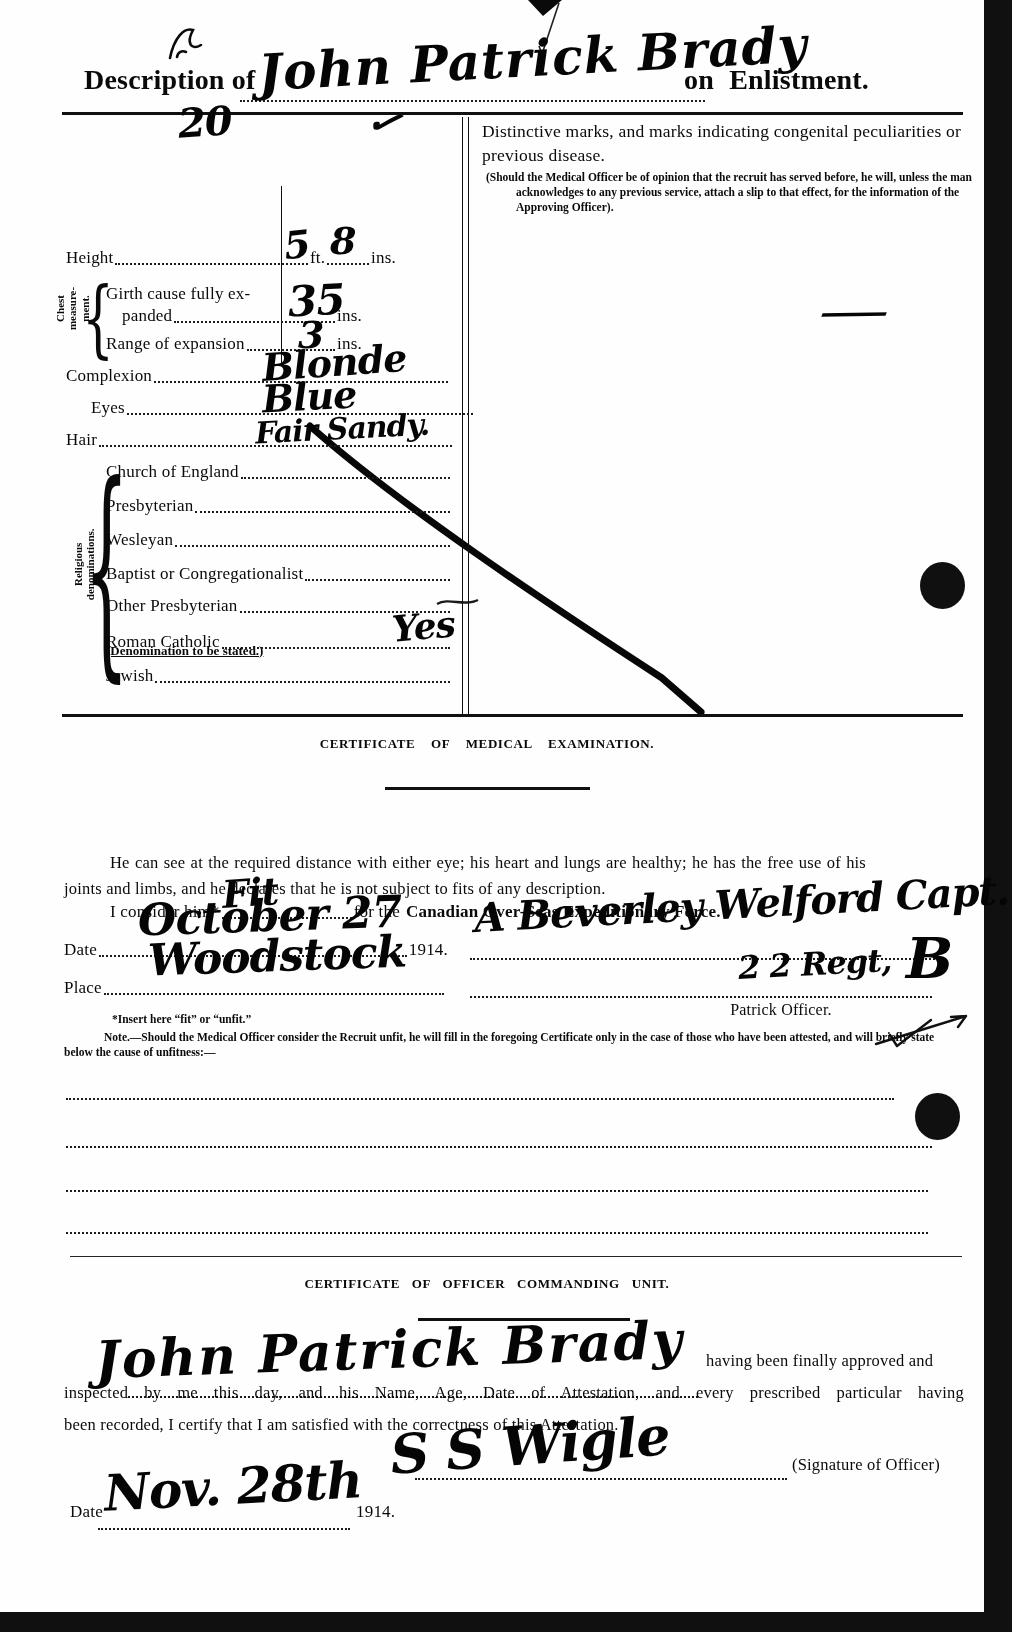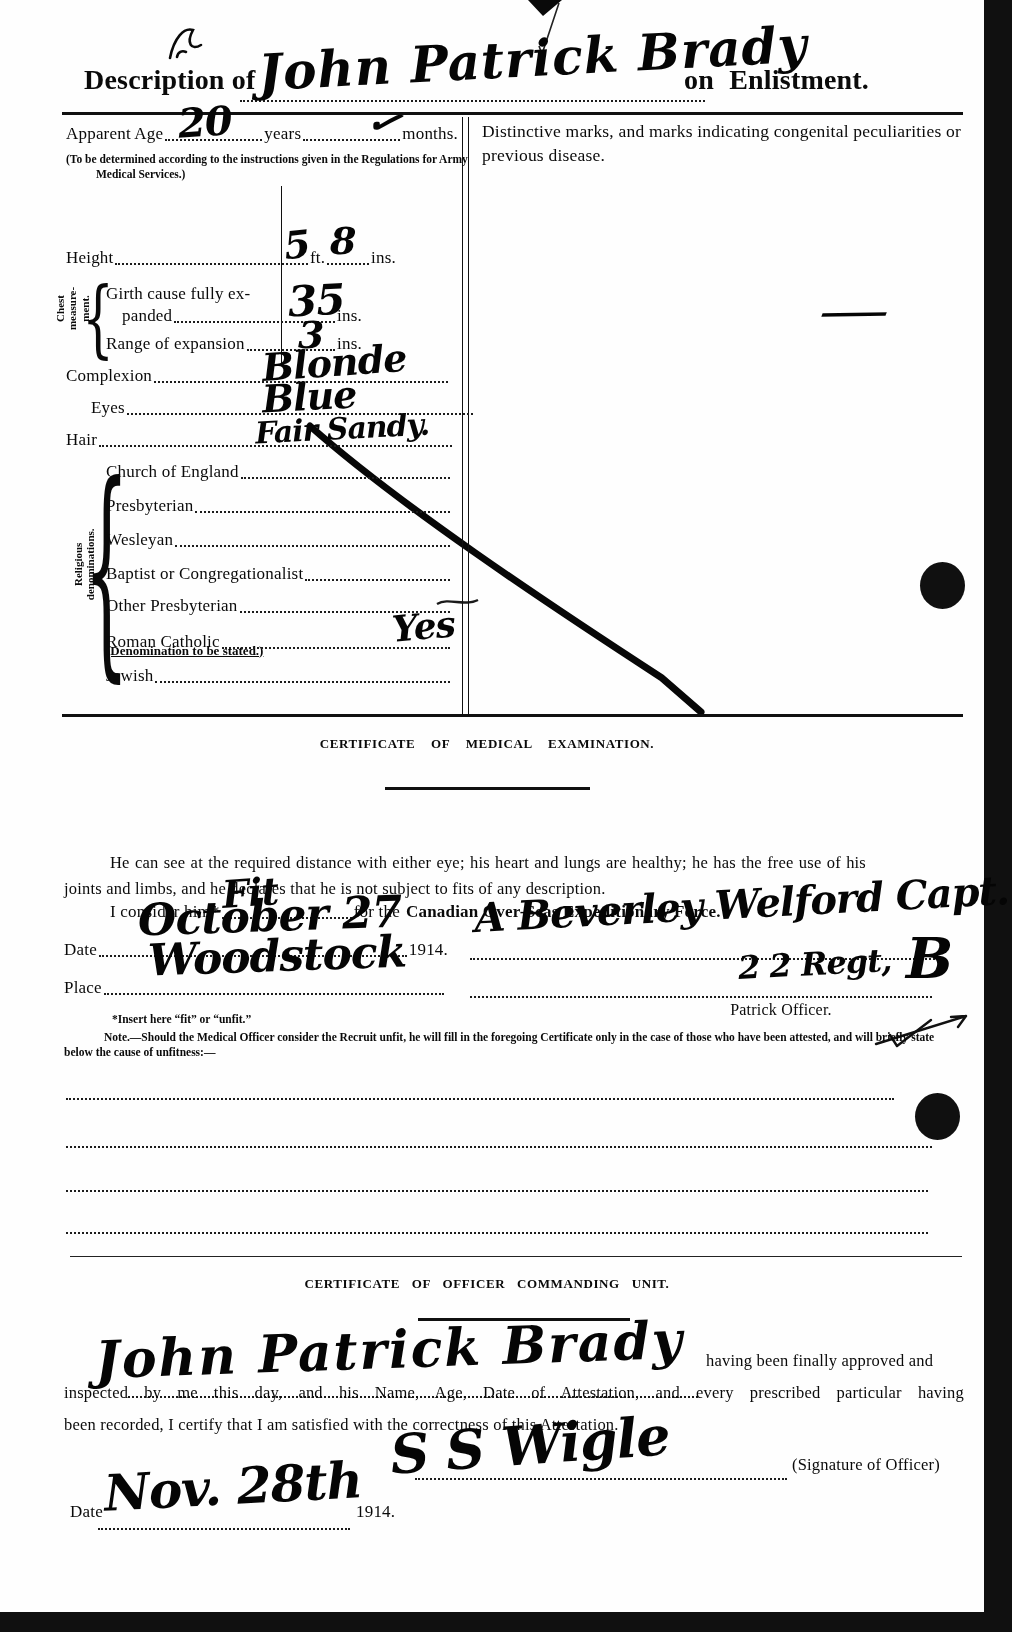--- a/index.html
+++ b/index.html
@@ -52,31 +52,23 @@
   <div class="abs title print" style="left:84px;top:64px;">Description of</div>
   <div class="abs dotline" style="left:240px;top:100px;width:465px;"></div>
   <div class="abs hw" style="left:258px;top:34px;font-size:50px;letter-spacing:1px;transform:rotate(-3deg);">John Patrick Brady</div>
   <div class="abs title print" style="left:684px;top:64px;word-spacing:8px;">on Enlistment.</div>
 
   <div class="abs rule" style="left:62px;top:112px;width:901px;height:2.6px;"></div>
 
   <div class="abs vline" style="left:462px;top:117px;height:598px;"></div>
   <div class="abs vline" style="left:468px;top:117px;height:598px;"></div>
 
-  <div class="frow t17 print" style="left:66px;top:124px;width:392px;">
-    <span>Apparent Age</span>
-    <span class="dots"></span>
-    <span>years</span>
-    <span class="dots"></span>
-    <span>months.</span>
-  </div>
   <div class="abs hw" style="left:178px;top:102px;font-size:40px;transform:rotate(-4deg);">20</div>
   <div class="abs hw" style="left:370px;top:106px;font-size:32px;transform:rotate(8deg) scaleX(1.4);">✓</div>
 
-  <div class="abs small hang" style="left:66px;top:152px;width:394px;">(To be determined according to the instructions given in the Regulations for Army Medical Services.)</div>
 
   <div class="abs vline" style="left:281px;top:186px;height:178px;"></div>
 
   <div class="frow t17 print" style="left:66px;top:248px;width:330px;">
     <span>Height</span>
     <span class="dots"></span>
     <span>ft.</span>
     <span class="dots" style="flex:0 0 42px;"></span>
     <span>ins.</span>
   </div>
@@ -148,20 +140,21 @@
     <span>Roman Catholic</span>
     <span class="dots"></span>
   </div>
   <div class="abs hw" style="left:392px;top:608px;font-size:36px;transform:rotate(-5deg);">Yes</div>
   <div class="frow t17 print" style="left:106px;top:666px;width:346px;">
     <span>Jewish</span>
     <span class="dots"></span>
   </div>
 
   <div class="abs print" style="left:482px;top:120px;width:480px;font-size:17.5px;line-height:1.35;">Distinctive marks, and marks indicating congenital peculiarities or previous disease.</div>
+  <div class="abs small hang" style="left:486px;top:170px;width:474px;">(Should the Medical Officer be of opinion that the recruit has served before, he will, unless the man acknowledges to any previous service, attach a slip to that effect, for the information of the Approving Officer).</div>
   <div class="abs hw" style="left:818px;top:298px;font-size:30px;transform:scaleX(2.4) rotate(-2deg);transform-origin:left center;">—</div>
 
   <div class="abs rule" style="left:62px;top:714px;width:901px;height:2.8px;"></div>
 
   <div class="abs heading" style="left:64px;top:736px;width:846px;">CERTIFICATE OF MEDICAL EXAMINATION.</div>
   <div class="abs rule" style="left:385px;top:787px;width:205px;height:2.5px;"></div>
 
   <div class="abs t16 print" style="left:64px;top:850px;width:802px;text-align:justify;text-indent:46px;">He can see at the required distance with either eye; his heart and lungs are healthy; he has the free use of his joints and limbs, and he declares that he is not subject to fits of any description.</div>
 
   <div class="frow t17 print" style="left:64px;top:902px;width:800px;">

